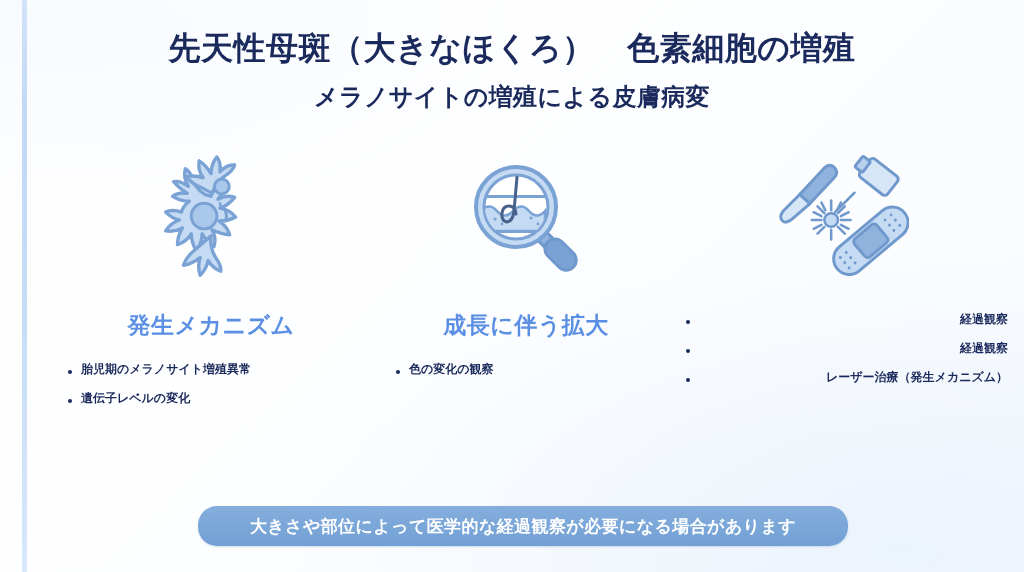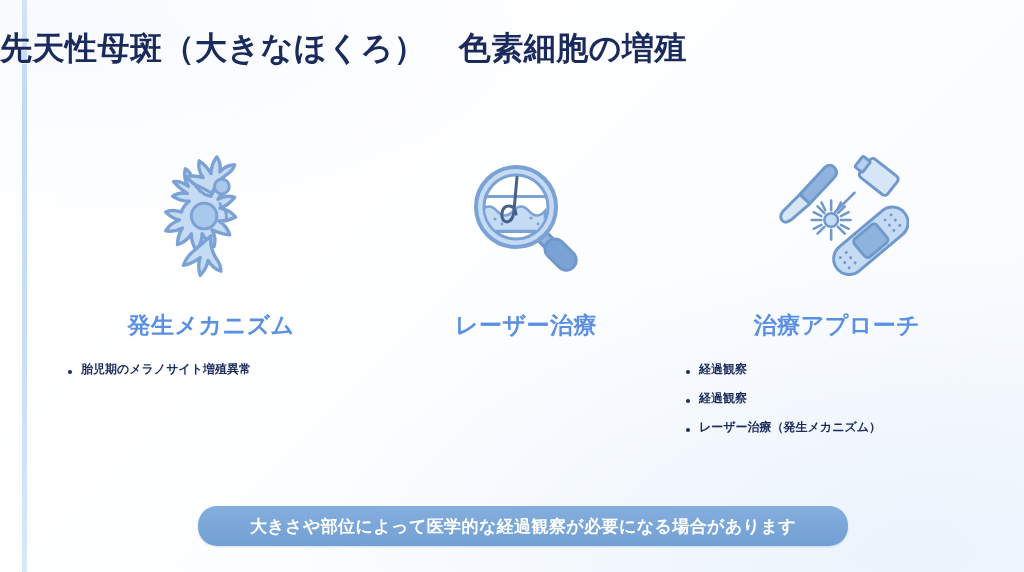--- a/index.html
+++ b/index.html
@@ -47,21 +47,21 @@
     background: linear-gradient(to bottom, #d3e3f8 0%, #c2d9f6 18%, #c6dcf7 55%, #d9e8fb 100%);
     z-index: 2;
   }
 
   
   .header {
     position: absolute;
     left: 0;
     top: 28px;
     width: 1024px;
-    text-align: left;
+    text-align: center;
     z-index: 3;
   }
   .title {
     font-size: 32px;
     font-weight: 700;
     color: #1b2a5c;
     letter-spacing: 0.5px;
     line-height: 1.25;
     white-space: pre;
     text-shadow: 0 1px 0 rgba(255,255,255,0.6);
@@ -119,21 +119,21 @@
 
   .bullets {
     margin: 22px 0 0 0;
     padding: 0;
     list-style: none;
     align-self: flex-start;
     width: 100%;
   }
   .col-1 .bullets { padding-left: 22px; }
   .col-2 .bullets { padding-left: 20px; }
-  .col-3 .bullets { padding-left: 10px; }
+  .col-3 .bullets { padding-left: 10px; text-align: right; }
 
   .bullets li {
     position: relative;
     padding-left: 13px;
     margin-bottom: 14px;
     font-size: 12px;
     font-weight: 700;
     color: #1b2a5c;
     line-height: 1.25;
     white-space: nowrap;
@@ -171,20 +171,21 @@
 </style>
 </head>
 <body>
 
 <div class="slide">
 
   <div class="accent-bar"></div>
 
   <div class="header">
     <div class="title">先天性母斑（大きなほくろ）　色素細胞の増殖</div>
+    <div class="subtitle">メラノサイトの増殖による皮膚病変</div>
   </div>
 
   <div class="columns">
 
     <div class="column col-1">
       <div class="icon-wrap">
         <svg width="138" height="138" viewBox="0 0 140 140" aria-hidden="true">
           <g fill="#c5daf3" stroke="#7ba2d4" stroke-width="3.4" stroke-linejoin="round" stroke-linecap="round">
             <path d="M70 46
                      C61 44 55 38 52 30
@@ -237,20 +238,21 @@
           </g>
           <circle cx="63" cy="66" r="13" fill="#a9c8ec" stroke="#7ba2d4" stroke-width="3"></circle>
           <circle cx="81" cy="36" r="7.5" fill="#a9c8ec" stroke="#7ba2d4" stroke-width="3"></circle>
           <path d="M83 58 q4 6 2 13" fill="none" stroke="#7ba2d4" stroke-width="3" stroke-linecap="round"></path>
           <path d="M79 53 q1 2 1 4" fill="none" stroke="#7ba2d4" stroke-width="2.6" stroke-linecap="round"></path>
         </svg>
       </div>
       <div class="col-heading">発生メカニズム</div>
       <ul class="bullets">
         <li>胎児期のメラノサイト増殖異常</li>
+        <li>遺伝子レベルの変化</li>
       </ul>
     </div>
 
     <div class="column col-2">
       <div class="icon-wrap">
         <svg width="130" height="130" viewBox="0 0 130 130" aria-hidden="true">
 
           <g transform="rotate(45 84 84)">
             <rect x="76" y="78" width="14" height="12" rx="2" fill="#8fb3dd" stroke="#6f98cc" stroke-width="3"></rect>
             <rect x="88" y="74" width="36" height="20" rx="10" fill="#7ba2d4" stroke="#6f98cc" stroke-width="3"></rect>
@@ -270,22 +272,23 @@
 
             <path d="M56 22 q-2 22 -3 34 q-1 10 -7 11 q-6 -1 -5 -9 q1 -7 7 -7 q6 0 7 8" fill="none" stroke="#46618c" stroke-width="3" stroke-linecap="round"></path>
 
             <circle cx="34" cy="64" r="1.6" fill="#7ba2d4"></circle>
             <circle cx="41" cy="69" r="1.4" fill="#7ba2d4"></circle>
             <circle cx="70" cy="63" r="1.6" fill="#7ba2d4"></circle>
             <circle cx="77" cy="69" r="1.4" fill="#7ba2d4"></circle>
           </g>
         </svg>
       </div>
-      <div class="col-heading">レーザー治療</div>
+      <div class="col-heading">成長に伴う拡大</div>
       <ul class="bullets">
+        <li>色の変化の観察</li>
       </ul>
     </div>
 
     <div class="column col-3">
       <div class="icon-wrap">
         <svg width="144" height="132" viewBox="0 0 148 132" aria-hidden="true">
 
           <g transform="rotate(-2 56 50)">
             <path d="M63 12 q6 -4 10 1 q4 5 -1 10 l-26 26 l-10 -10 Z" fill="#8fb3dd" stroke="#6f98cc" stroke-width="3" stroke-linejoin="round"></path>
             <path d="M36 39 l10 10 l-20 16 q-6 4 -9 0 q-3 -4 1 -9 Z" fill="#d7e6f7" stroke="#6f98cc" stroke-width="3" stroke-linejoin="round"></path>
@@ -329,21 +332,20 @@
               <circle cx="134" cy="81" r="1.5"></circle>
                 <circle cx="142" cy="81" r="1.5"></circle>
               <circle cx="134" cy="88" r="1.5"></circle>
                 <circle cx="142" cy="88" r="1.5"></circle>
               <circle cx="134" cy="95" r="1.5"></circle>
                 <circle cx="142" cy="95" r="1.5"></circle>
             </g>
           </g>
         </svg>
       </div>
-      <div class="col-heading">治療アプローチ</div>
       <ul class="bullets">
         <li>経過観察</li>
         <li>経過観察</li>
         <li>レーザー治療（発生メカニズム）</li>
       </ul>
     </div>
 
   </div>
 
   <div class="footer-banner">大きさや部位によって医学的な経過観察が必要になる場合があります</div>

